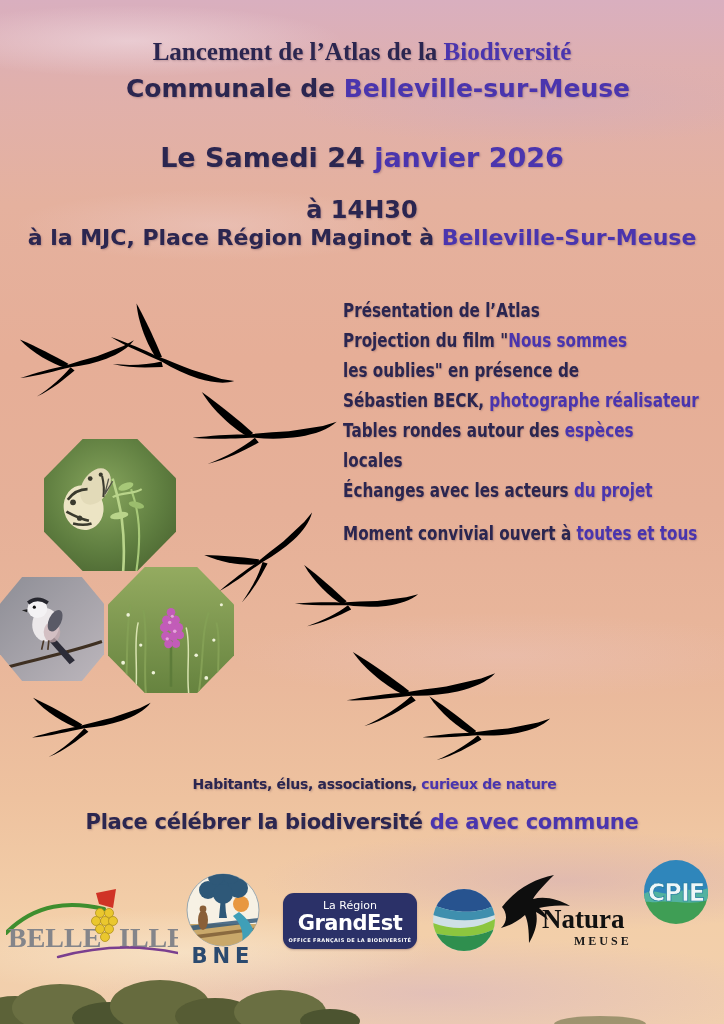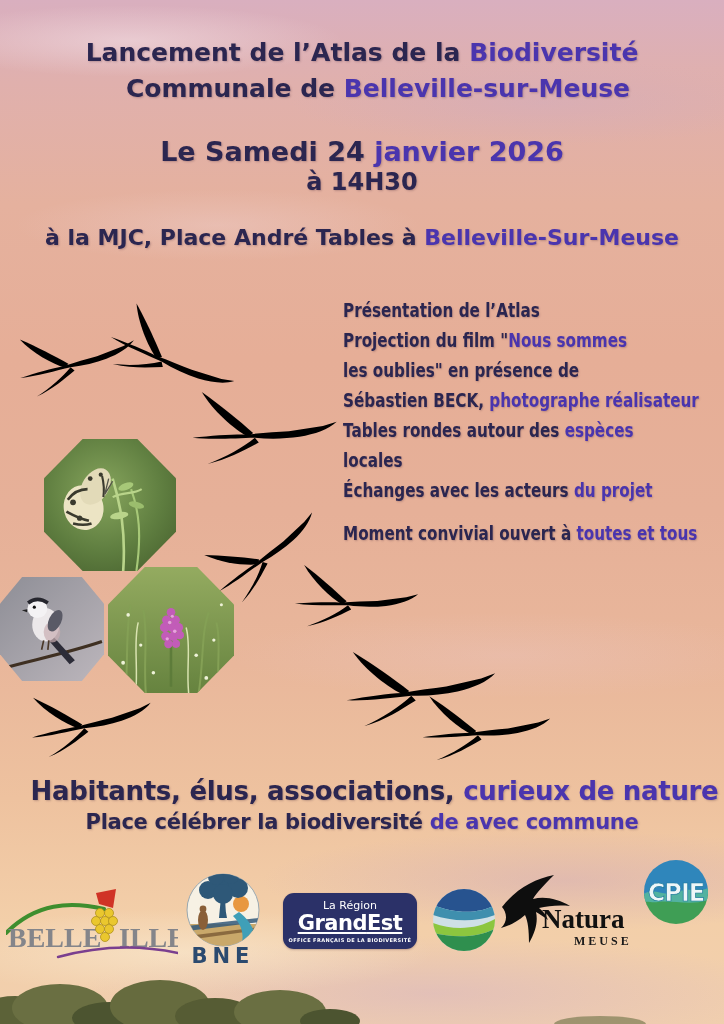--- a/index.html
+++ b/index.html
@@ -16,47 +16,47 @@
       radial-gradient(40% 5% at 30% 22%, rgba(240,214,216,.35), transparent 70%),
       radial-gradient(55% 6% at 70% 64%, rgba(235,200,200,.30), transparent 70%),
       radial-gradient(60% 7% at 78% 86%, rgba(198,160,190,.38), transparent 70%),
       radial-gradient(50% 6% at 25% 93%, rgba(250,238,215,.55), transparent 70%),
       radial-gradient(70% 8% at 60% 97%, rgba(205,170,200,.40), transparent 70%);
   }
   .navy{color:#2b2650;}
   .purple{color:#4a35ae;}
   .center-line{position:absolute;left:0;right:0;text-align:center;white-space:nowrap;
     text-shadow:1px 1px 2px rgba(90,55,70,.30);}
-  .title1{top:38px;font-size:25px;}
+  .title1{top:38px;font-size:25px;font-family:Liberation Serif, serif;}
   .title2{top:74px;font-size:25px;margin-left:32px;}
-  .date1{top:136px;font-size:27px;}
-  .time{top:168px;font-size:24px;}
+  .date1{top:142px;font-size:27px;}
+  .time{top:196px;font-size:24px;}
   .loc{top:225px;font-size:22px;}
-  .foot1{top:776px;font-size:26px;letter-spacing:-.3px;padding-left:25px;}
+  .foot1{top:776px;font-size:14px;letter-spacing:-.3px;padding-left:25px;}
   .foot2{top:810px;font-size:21px;letter-spacing:-.3px;}
   .program{
     position:absolute;left:343px;top:295px;width:480px;
     font-size:19px;line-height:30px;white-space:nowrap;
     transform:scaleX(.8);transform-origin:left top;
     text-shadow:1px 1px 2px rgba(90,55,70,.30);
   }
   .program .gap{margin-top:13px;}
   .crane{position:absolute;}
   .octo{position:absolute;clip-path:polygon(30% 0,70% 0,100% 30%,100% 70%,70% 100%,30% 100%,0 70%,0 30%);}
   .octo svg{display:block;width:100%;height:100%;}
   .treeline{position:absolute;left:0;bottom:0;width:724px;height:48px;}
   .logos{position:absolute;left:0;top:855px;width:724px;height:120px;}
   .logo{position:absolute;}
   .logo-ge{
     left:283px;top:893px;width:134px;height:56px;background:#2b3168;border-radius:11px;
     display:flex;flex-direction:column;align-items:center;justify-content:center;
     color:#fff;text-align:center;box-shadow:0 1px 2px rgba(80,50,60,.3);
   }
   .ge-l1{font-size:11px;font-weight:normal;line-height:12px;}
-  .ge-l2{font-size:21px;line-height:22px;letter-spacing:-.5px;text-decoration:underline;}
+  .ge-l2{font-size:21px;line-height:22px;letter-spacing:-.5px;}
   .ge-sub{font-size:5px;letter-spacing:.4px;margin-top:3px;white-space:nowrap;}
 </style>
 </head>
 <body>
 
 <div class="poster">
 
   <svg width="0" height="0" style="position:absolute" aria-hidden="true">
     <defs>
       <g id="craneShape">
@@ -180,21 +180,21 @@
       <circle cx="47" cy="57" r="1.3" fill="#e8a2de"></circle>
         <circle cx="51" cy="39" r="1.2" fill="#e8a2de"></circle>
     </svg>
   </div>
 
   <div class="center-line title1"><span class="navy">Lancement de l’Atlas de la </span><span class="purple">Biodiversité</span></div>
   <div class="center-line title2"><span class="navy">Communale de </span><span class="purple">Belleville-sur-Meuse</span></div>
 
   <div class="center-line date1"><span class="navy">Le Samedi 24 </span><span class="purple">janvier 2026</span></div>
   <div class="center-line time navy">à 14H30</div>
-  <div class="center-line loc"><span class="navy">à la MJC, Place André Tables à </span><span class="purple">Belleville-Sur-Meuse</span></div>
+  <div class="center-line loc"><span class="navy">à la MJC, Place Région Maginot à </span><span class="purple">Belleville-Sur-Meuse</span></div>
 
   <div class="program">
     <div><span class="navy">Présentation de l’Atlas</span></div>
     <div><span class="navy">Projection du film "</span><span class="purple">Nous sommes</span></div>
     <div><span class="navy">les oublies" en présence de</span></div>
     <div><span class="navy">Sébastien BECK, </span><span class="purple">photographe réalisateur</span></div>
     <div><span class="navy">Tables rondes autour des </span><span class="purple">espèces</span></div>
     <div><span class="navy">locales</span></div>
     <div><span class="navy">Échanges avec les acteurs </span><span class="purple">du projet</span></div>
     <div class="gap"><span class="navy">Moment convivial ouvert à </span><span class="purple">toutes et tous</span></div>

